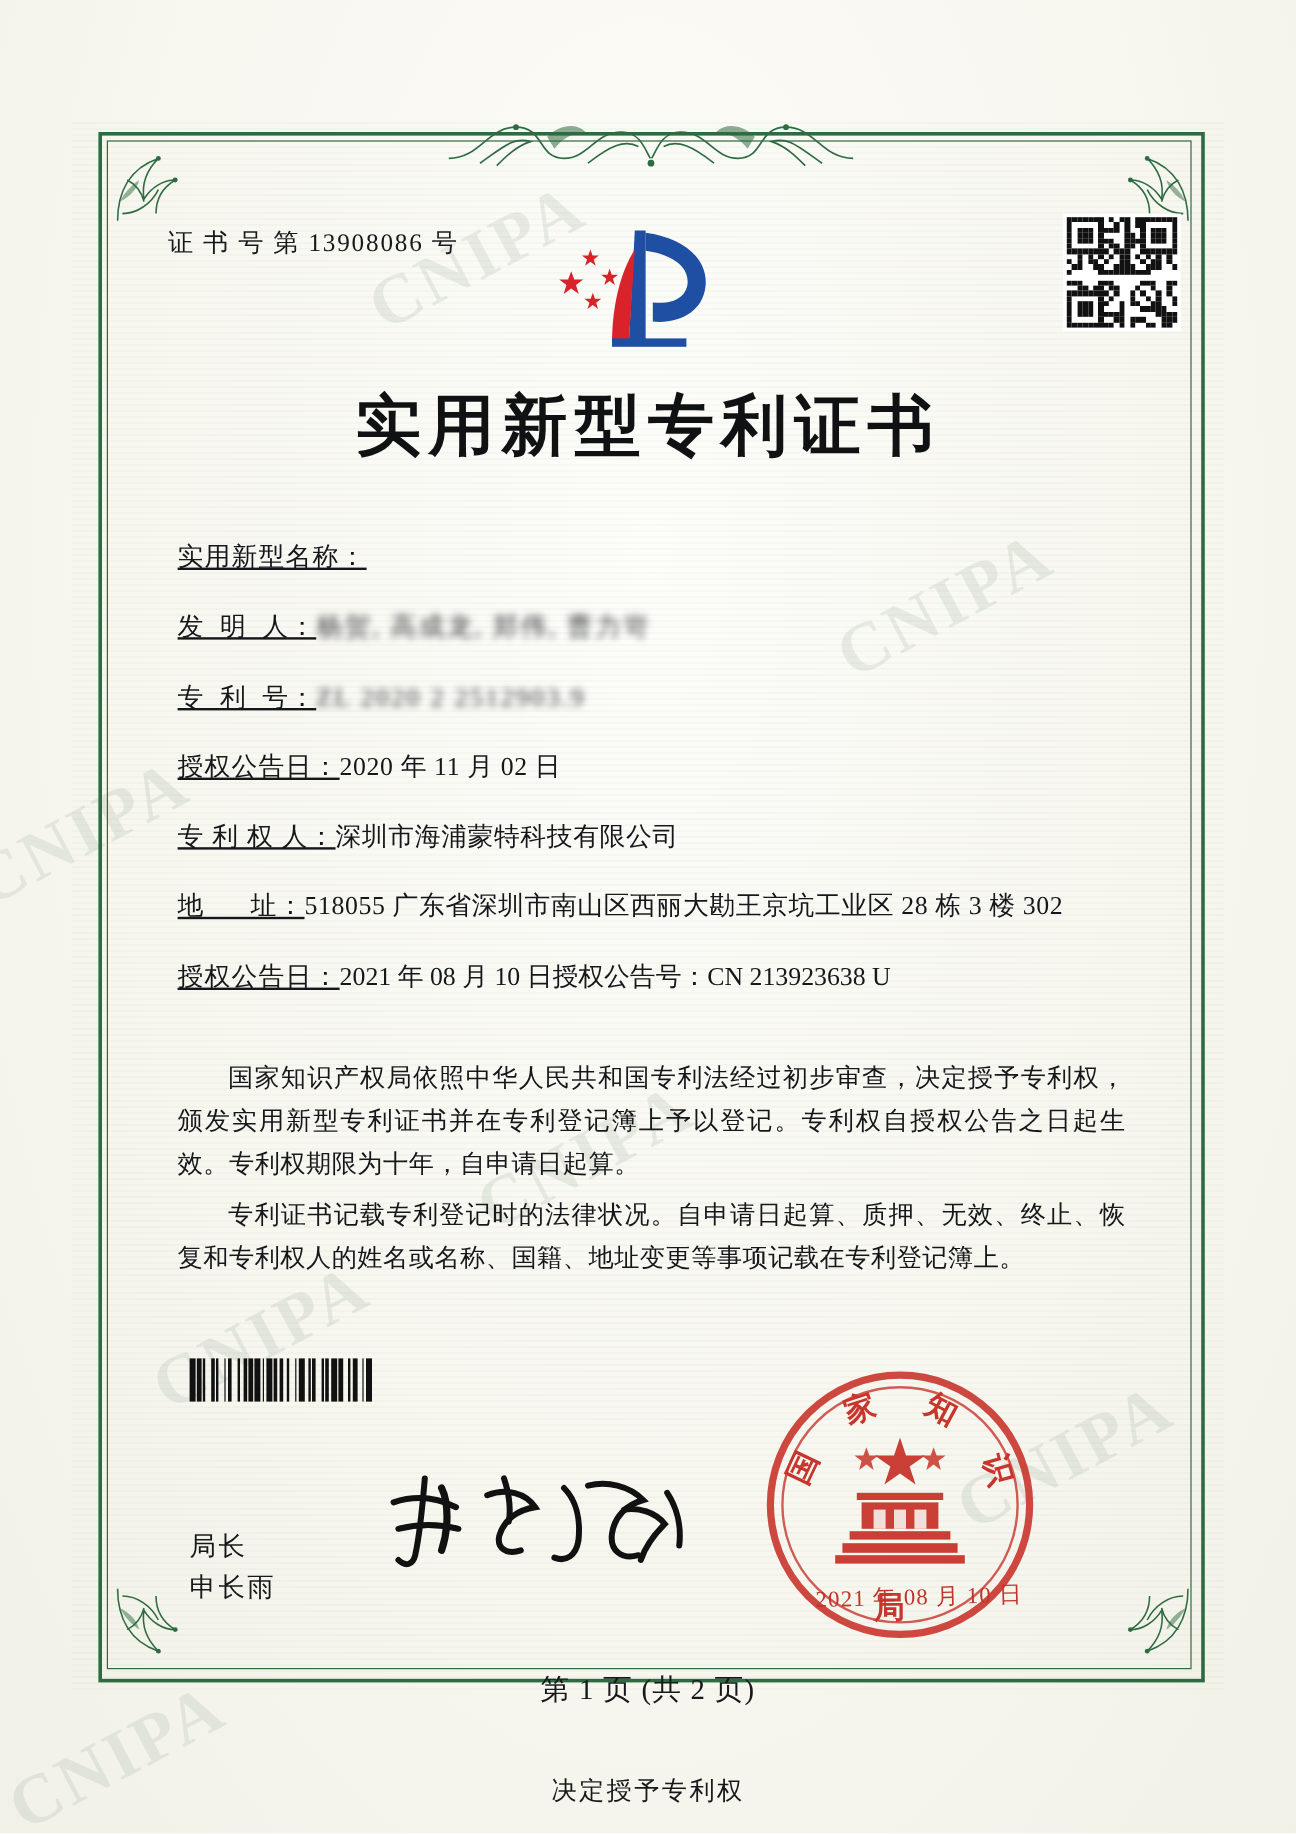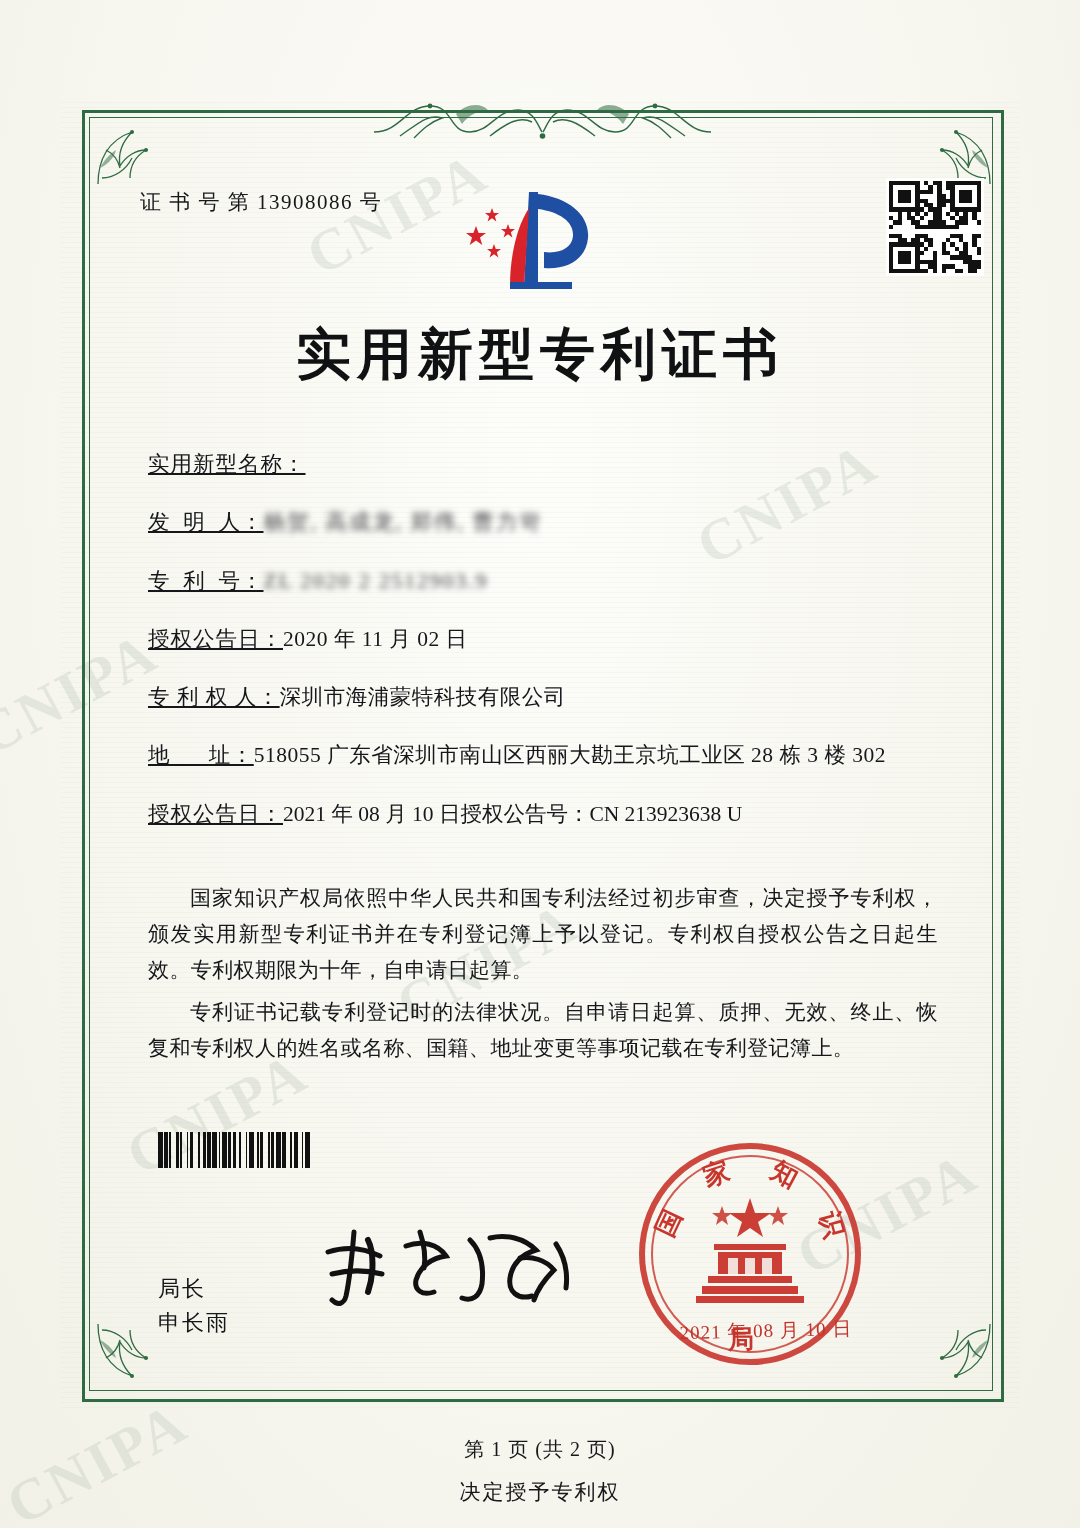--- a/index.html
+++ b/index.html
@@ -241,24 +241,23 @@
     font-size: 19px;
     letter-spacing: 1px;
     transform: rotate(-1.5deg);
   }
 
   .page-num {
     position: absolute;
     left: 0; right: 0;
     top: 1392px;
     text-align: center;
-    font-size: 20px;
+    font-size: 24px;
     color: #17181a;
     letter-spacing: 1px;
-    margin-top: 44px;
   }
   .footer-note {
     position: absolute;
     left: 0; right: 0;
     top: 1478px;
     text-align: center;
     font-size: 21px;
     color: #17181a;
     letter-spacing: 2px;
   }

